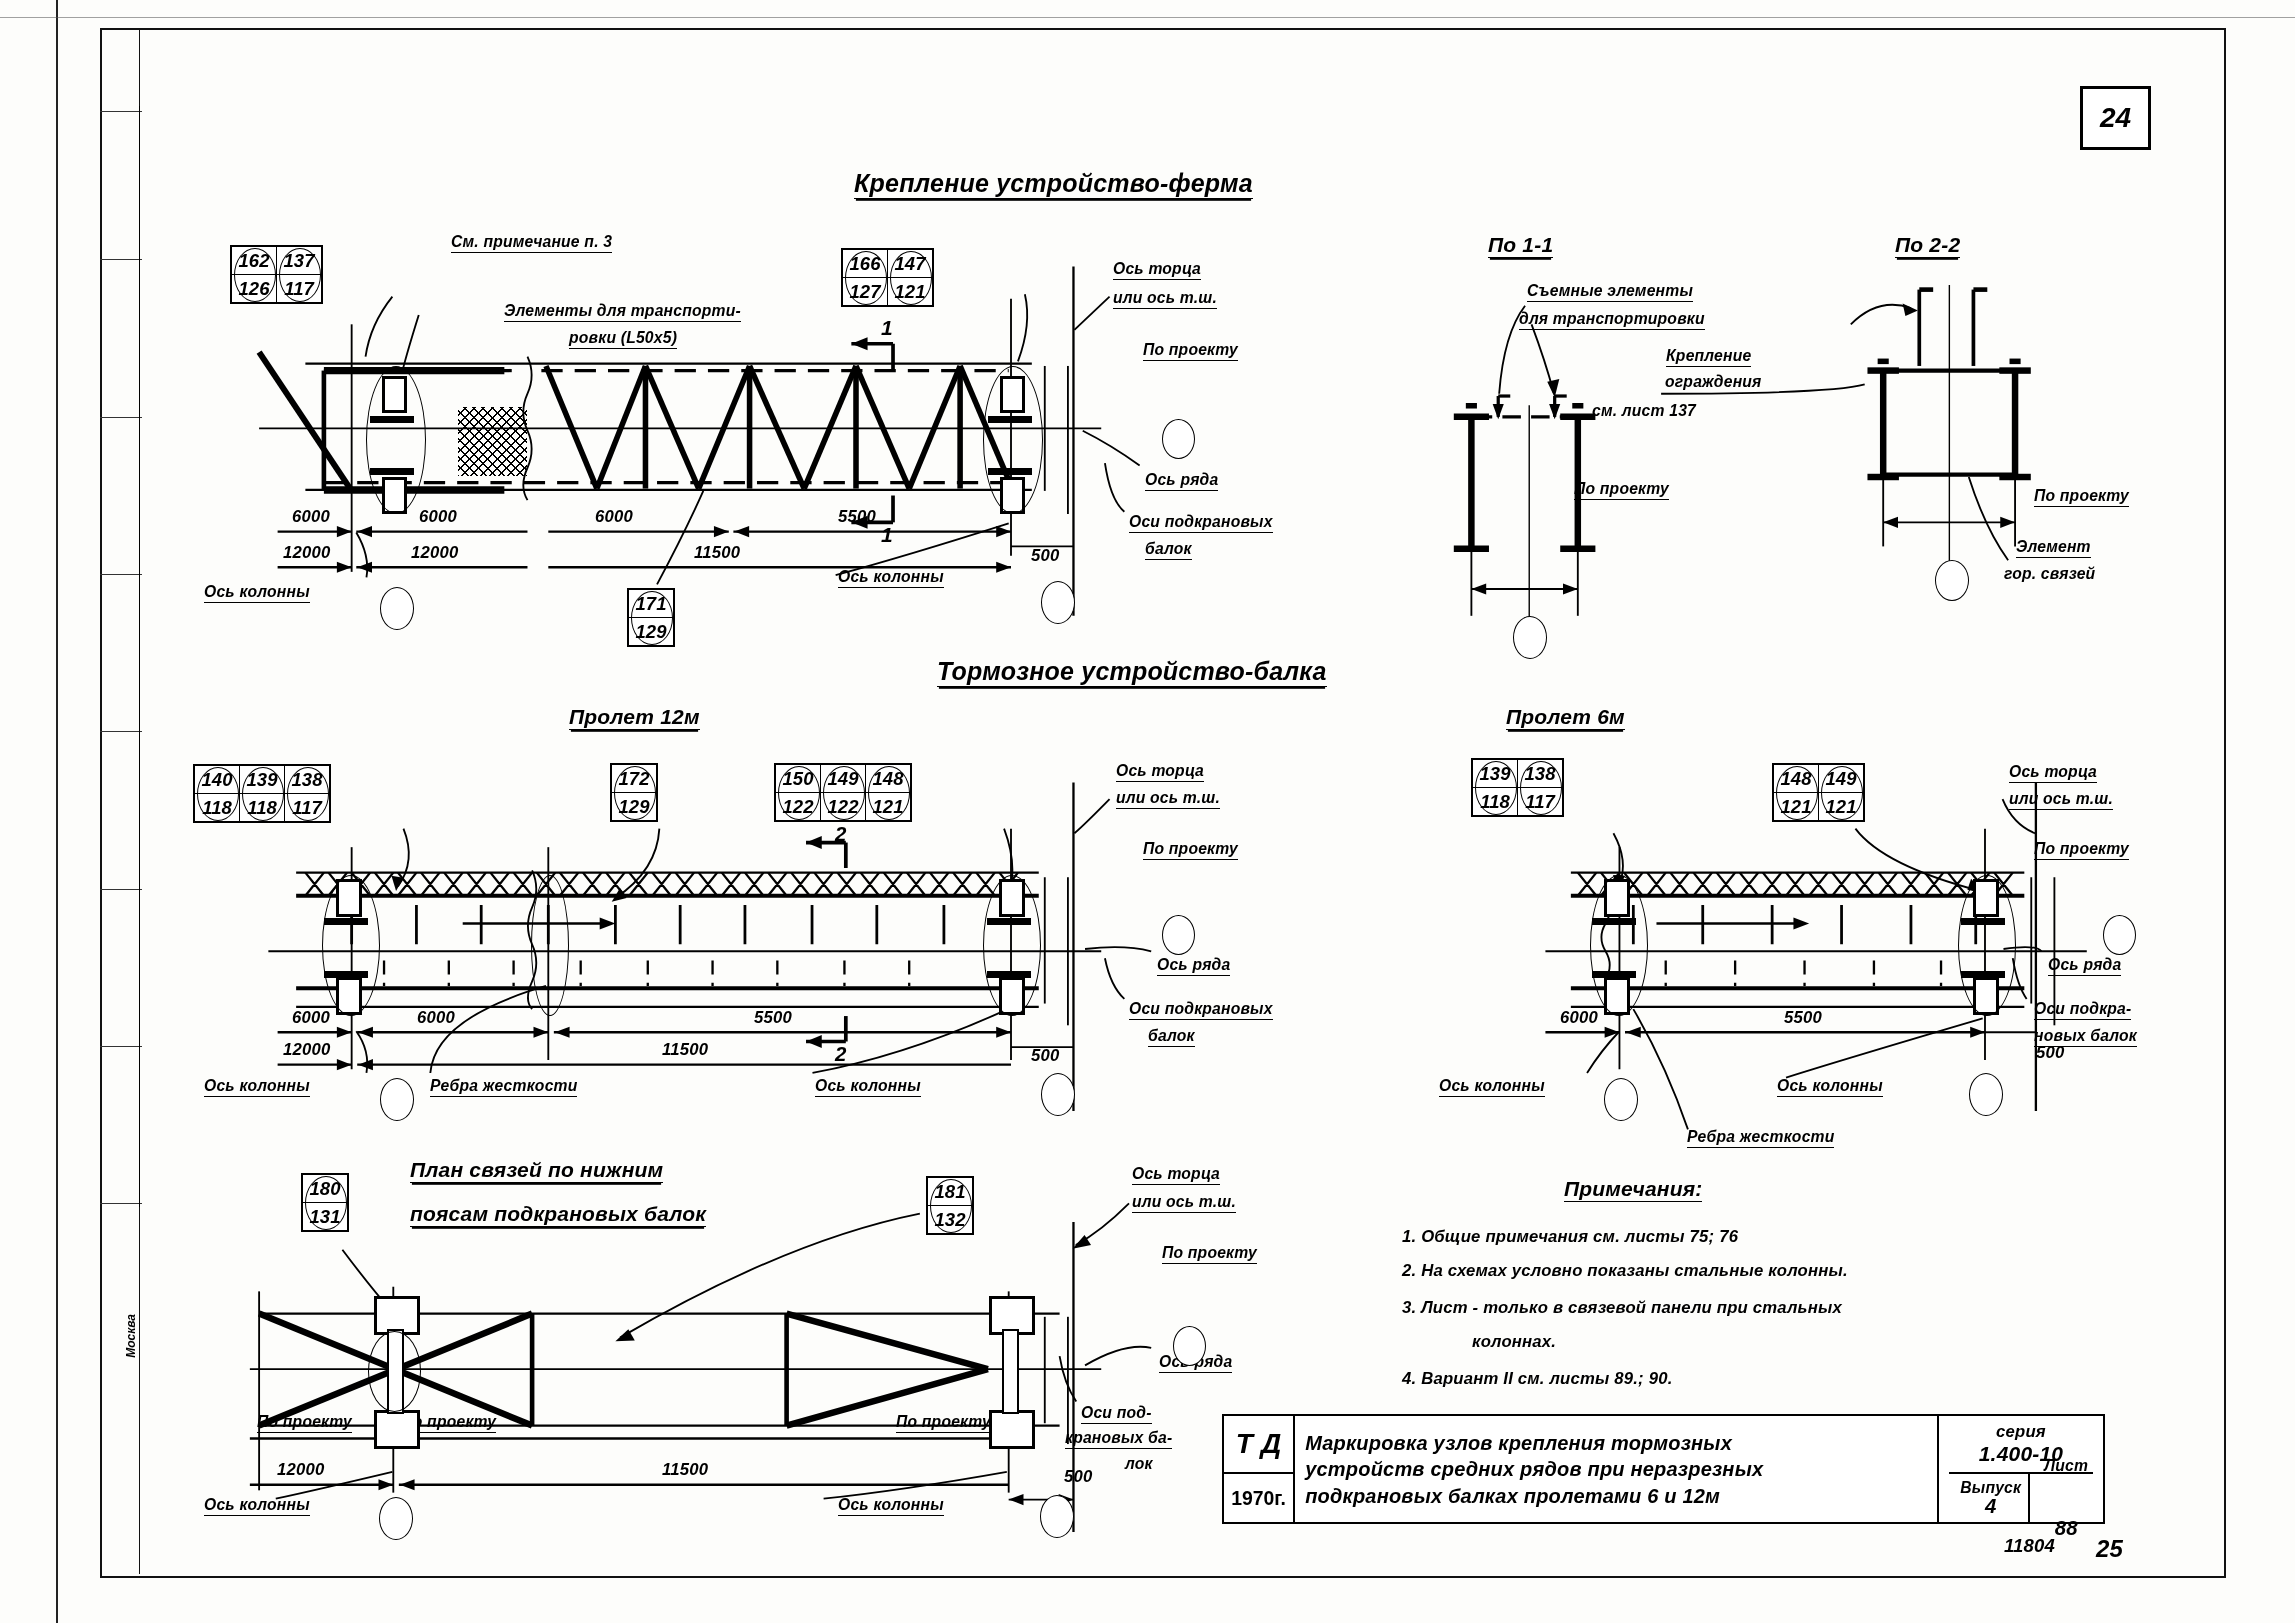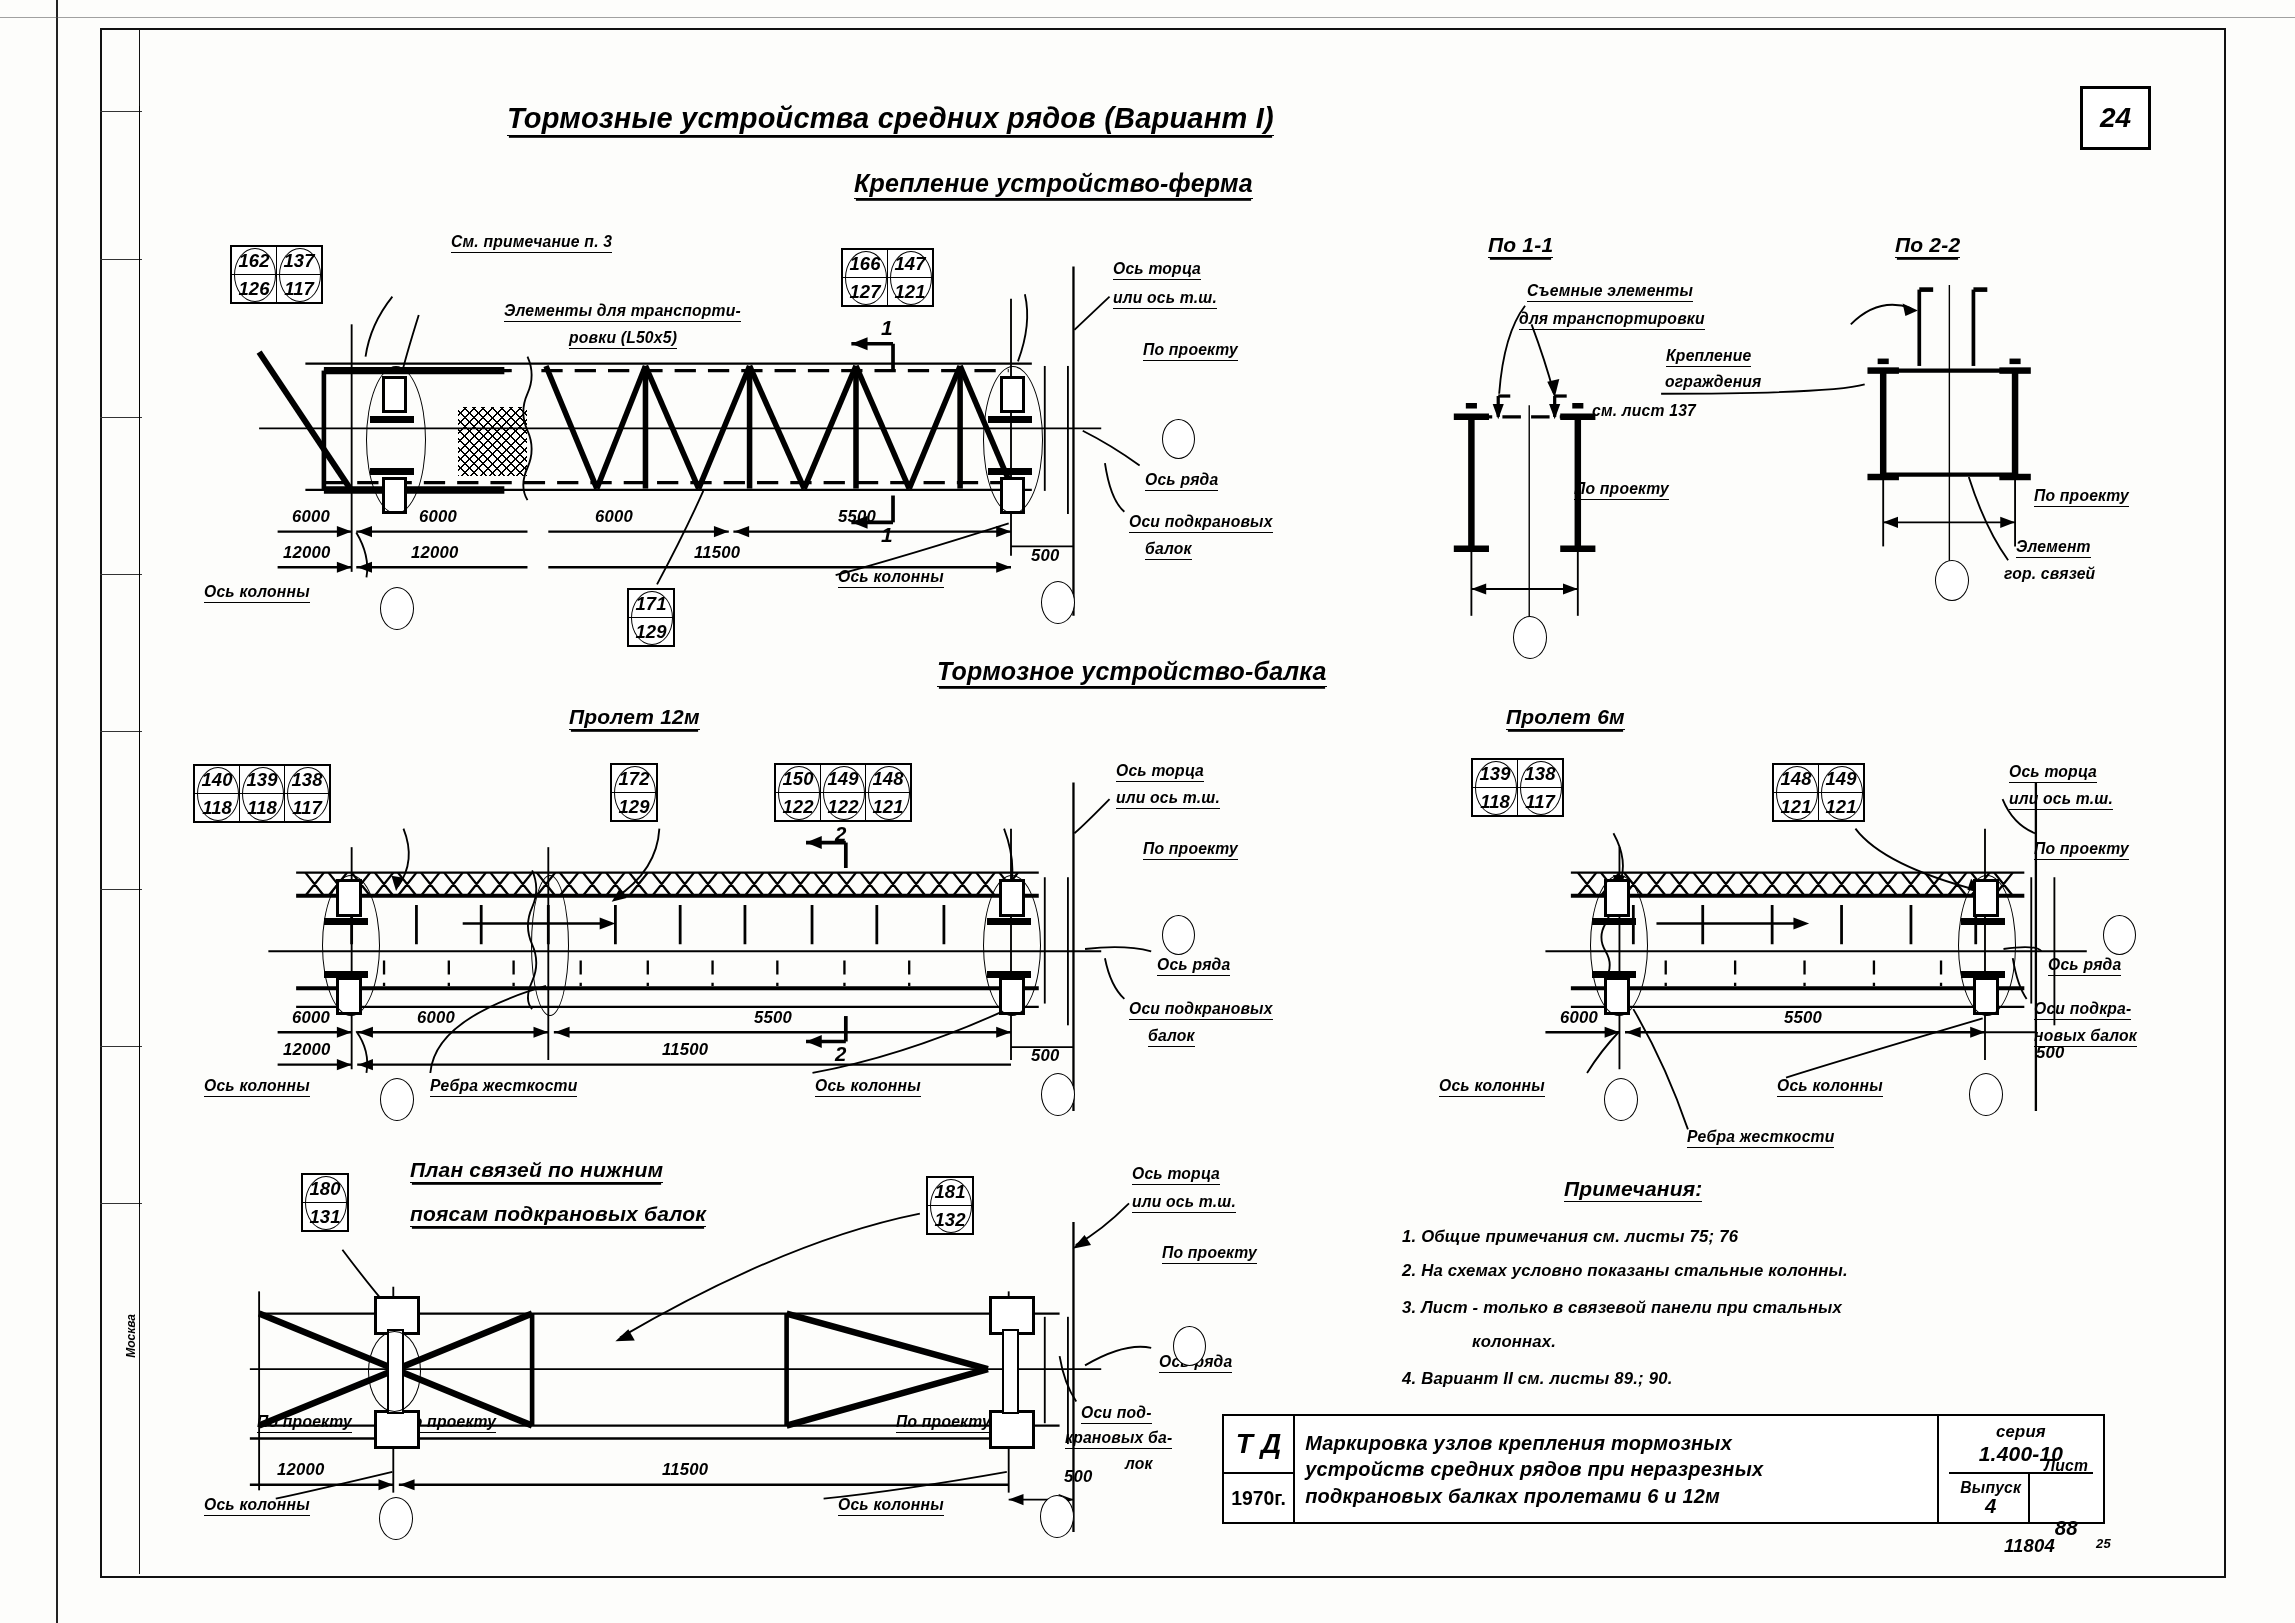--- a/index.html
+++ b/index.html
@@ -81,21 +81,20 @@
   <div class="tick" style="top:574px;"></div>
   <div class="tick" style="top:731px;"></div>
   <div class="tick" style="top:889px;"></div>
   <div class="tick" style="top:1046px;"></div>
   <div class="tick" style="top:1203px;"></div>
   <div class="ln vln" style="left:139px;top:106px;height:1101px;"></div>
   <div class="vert-text" style="left:124px;top:1314px;">Москва</div>
 
   <div class="pg" style="left:2080px;top:86px;width:65px;height:58px;">24</div>
 
-  <div class="t h1 u2" style="left:507px;top:104px;">Тормозные устройства средних рядов (Вариант I)</div>
 
   <div class="t h2 u2" style="left:854px;top:171px;">Крепление устройство-ферма</div>
 
   <div class="mbox" style="left:230px;top:245px;">
     <div class="mcol">
       <div class="mcell">162</div>
       <div class="mcell">126</div>
     </div>
     <div class="mcol">
       <div class="mcell">137</div>
@@ -704,16 +703,16 @@
         </div>
         <div class="tb-cell" style="width:81px;gap:44px;">
           <div class="t" style="position:relative;font-size:15.7px;">Лист</div>
           <div class="t" style="position:relative;font-size:20.4px;">88</div>
         </div>
       </div>
     </div>
   </div>
 
   <div class="t" style="left:2004px;top:1537px;font-size:18.5px;">11804</div>
-  <div class="t" style="left:2096px;top:1537px;font-size:13px;">25</div>
+  <div class="t" style="left:2096px;top:1537px;font-size:24px;">25</div>
 
 </div>
 
 
 </body></html>

